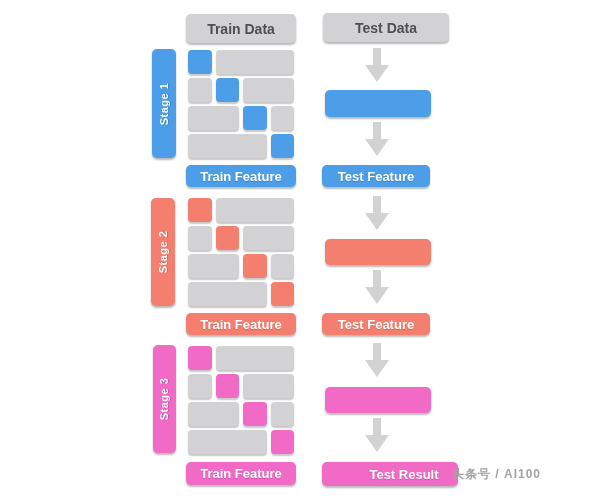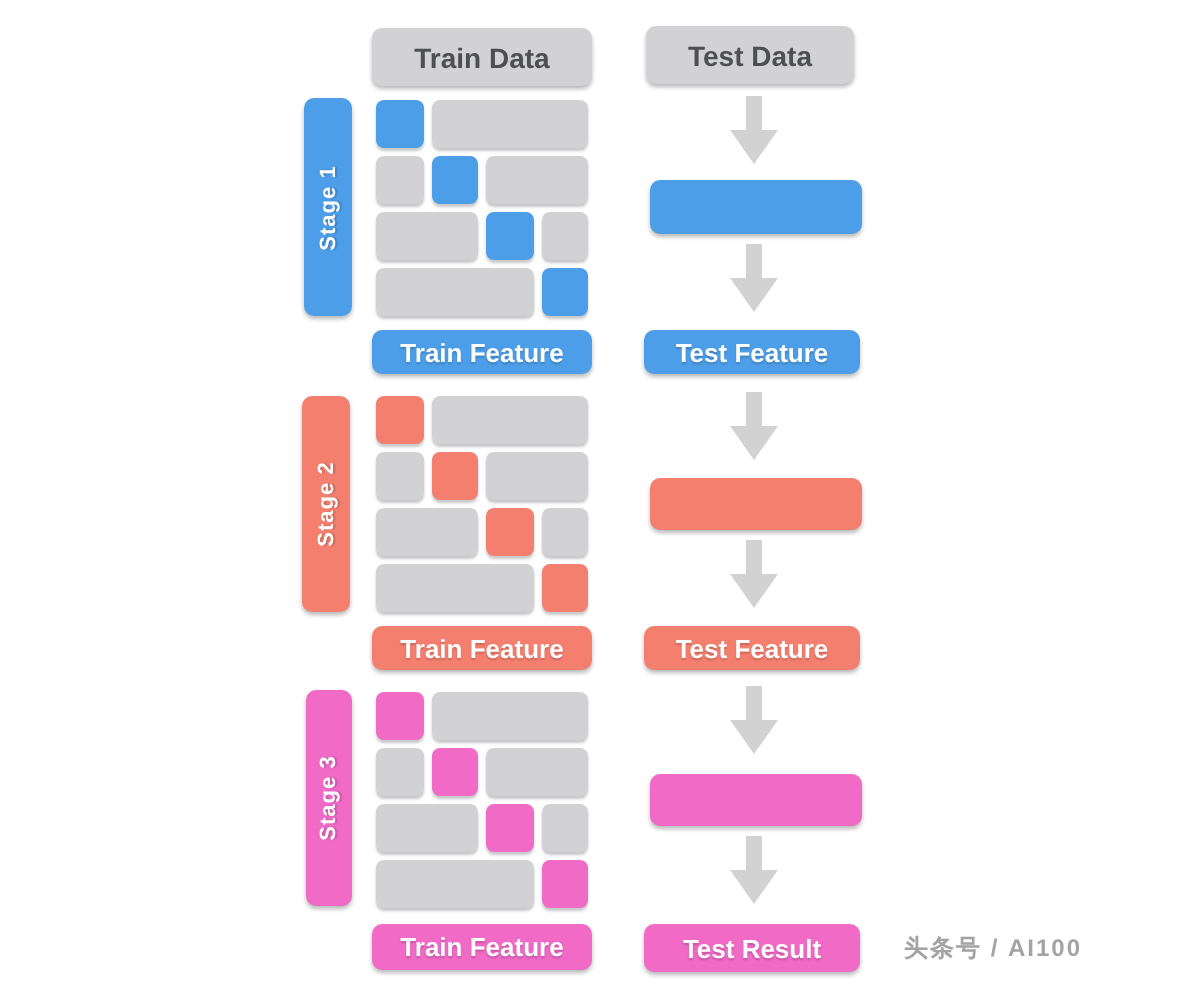--- a/index.html
+++ b/index.html
@@ -40,21 +40,21 @@
   .arrow { position:absolute; width:36px; height:36px; }
 
   .watermark {
     position:absolute; left:452px; top:466px; width:142px;
     color:#a3a3a3; font-size:12px; font-weight:bold;
     letter-spacing:1px; white-space:nowrap;
   }
 
   
   .pos-train-data { left:186px; top:14px;  width:110px; height:29px; }
-  .pos-test-data  { left:323px; top:13px;  width:104px; height:29px; }
+  .pos-test-data  { left:323px; top:13px;  width:126px; height:29px; }
 
   .pos-bar-s1 { left:152px; top:49px;  width:24px; height:109px; }
   .pos-bar-s2 { left:151px; top:198px; width:24px; height:108px; }
   .pos-bar-s3 { left:153px; top:345px; width:23px; height:108px; }
 
   .pos-grid-s1 { left:188px; top:50px;  }
   .pos-grid-s2 { left:188px; top:198px; }
   .pos-grid-s3 { left:188px; top:346px; }
 
   .pos-trainfeat-s1 { left:186px; top:165px; width:110px; height:22px; }
@@ -165,16 +165,16 @@
     <svg width="36" height="36" viewBox="0 0 36 36">
       <polygon points="14,0 22,0 22,17 30,17 18,34 6,17 14,17" fill="#d2d2d2"></polygon>
     </svg>
   </div>
   <div class="model-bar pos-model-s3" style="background: rgb(240, 106, 198);"></div>
   <div class="arrow pos-arr-6">
     <svg width="36" height="36" viewBox="0 0 36 36">
       <polygon points="14,0 22,0 22,17 30,17 18,34 6,17 14,17" fill="#d2d2d2"></polygon>
     </svg>
   </div>
-  <div class="pill pos-testres-s3" style="background: rgb(240, 106, 198);">Test Result</div>
+  <div class="pill pos-testres-s3" style="background: rgb(240, 106, 198); padding-left: 28px;">Test Result</div>
 
   <div class="watermark">头条号 / AI100</div>
 </div>
 
 </body></html>

